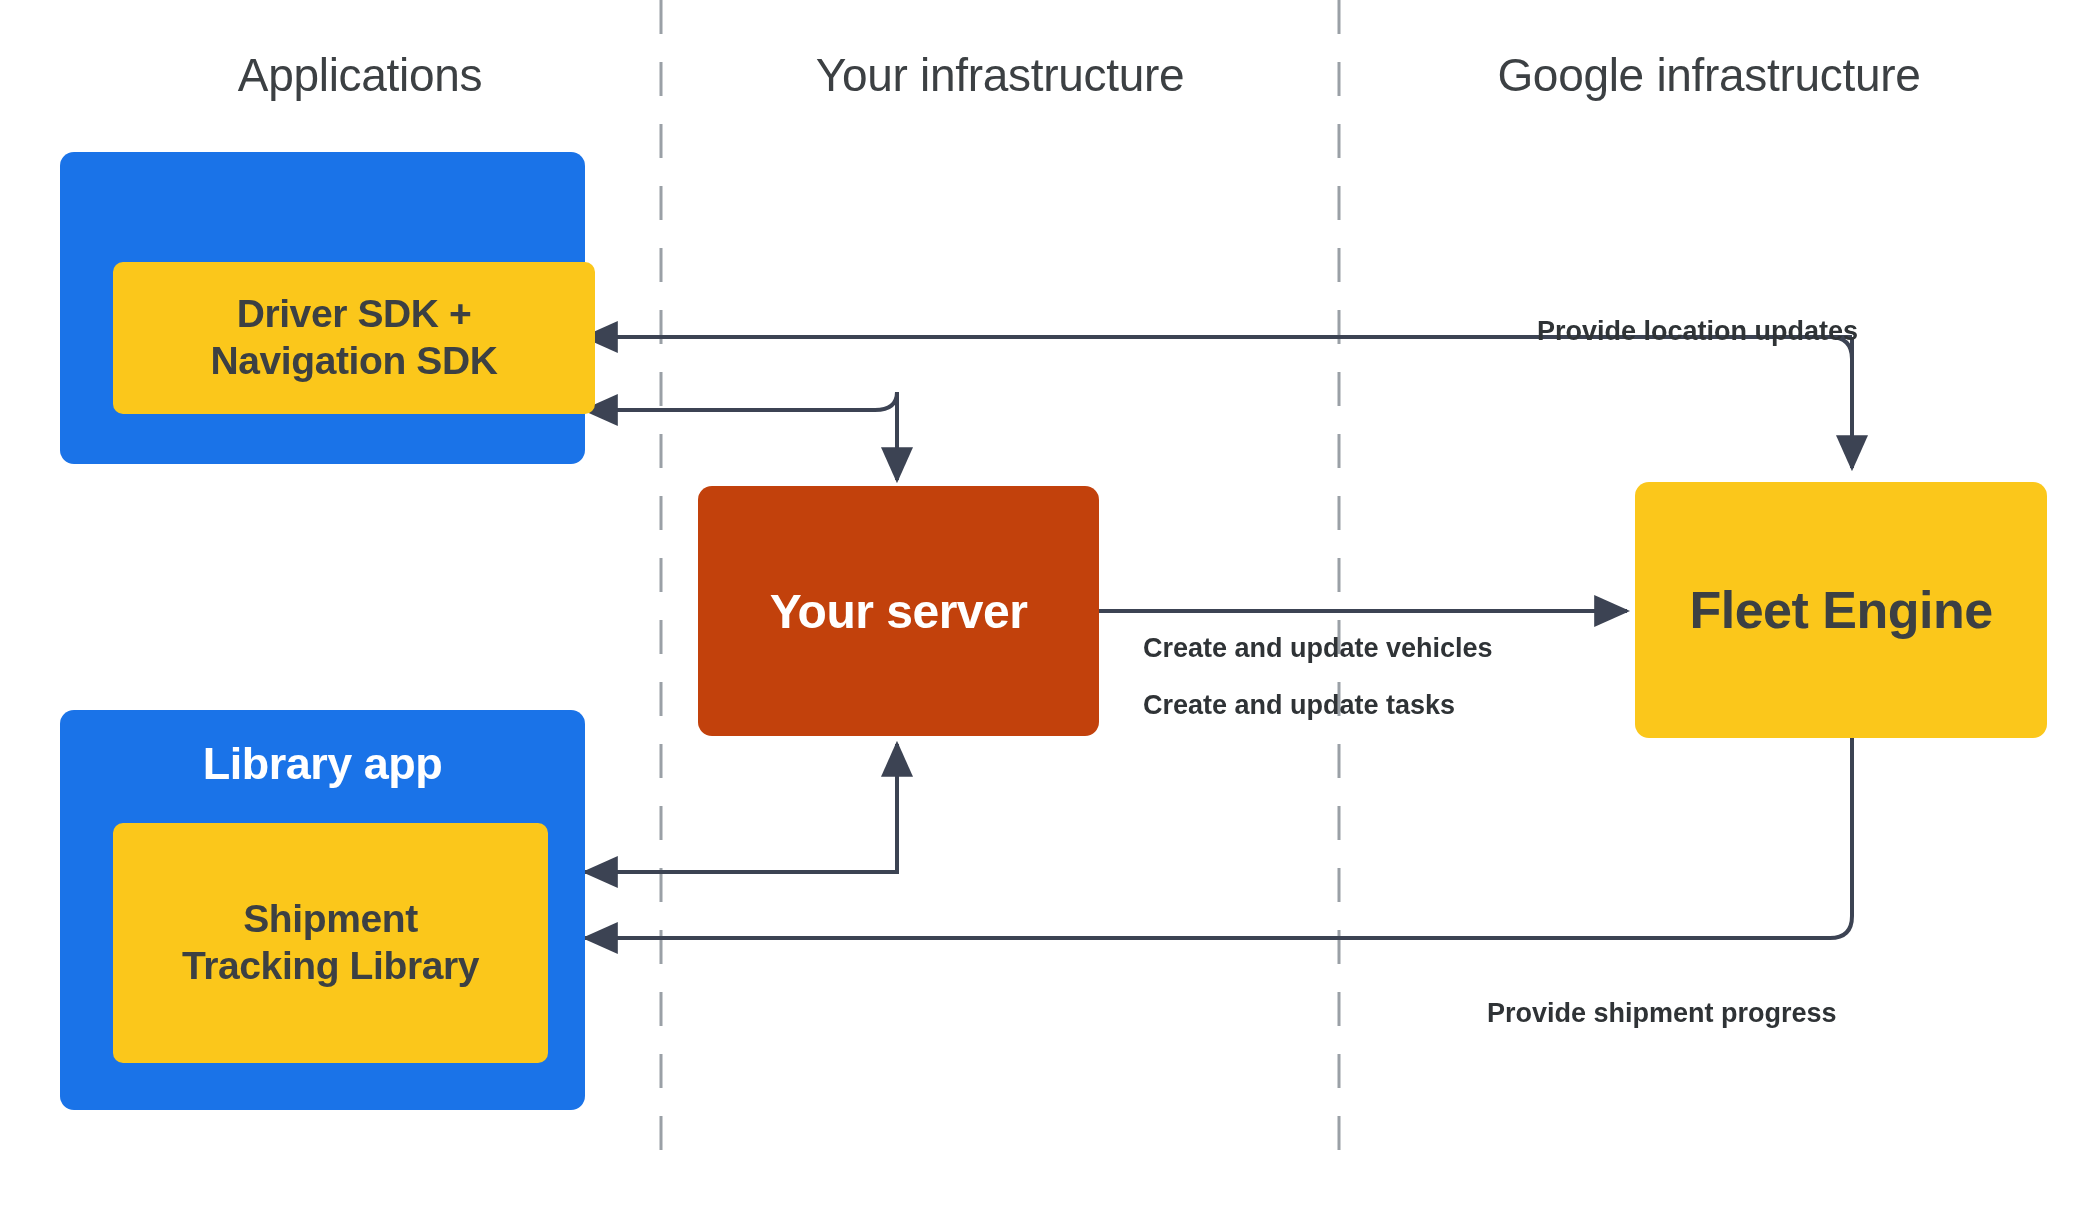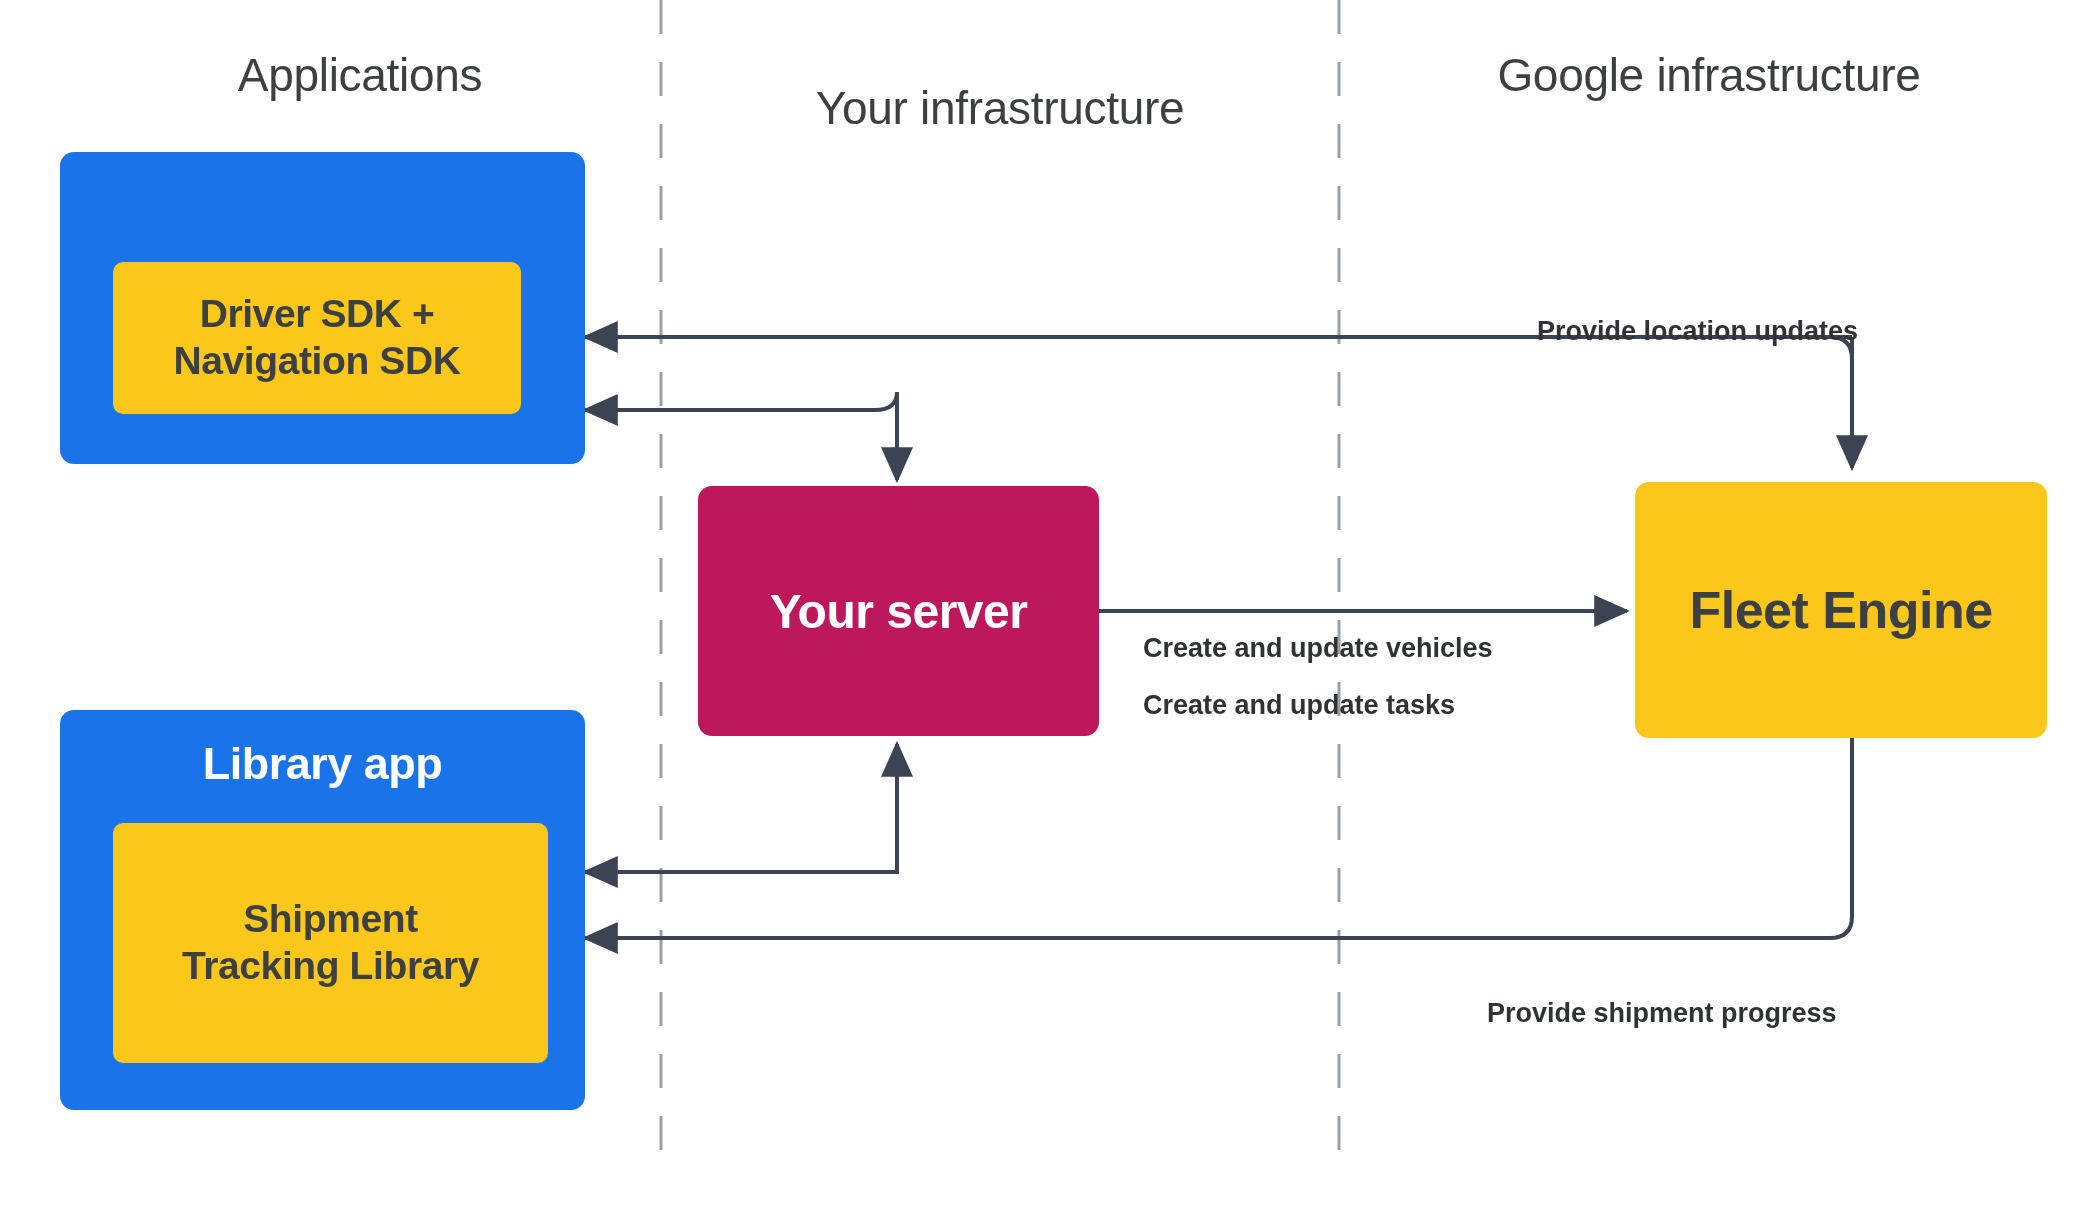--- a/index.html
+++ b/index.html
@@ -63,21 +63,21 @@
     font-size: 39px;
     font-weight: bold;
     line-height: 1.2;
     font-family: "Liberation Sans", sans-serif;
     letter-spacing: -0.4px;
     box-sizing: border-box;
     padding: 4px 8px;
   }
   .server-box {
     position: absolute;
-    background: #be185d;
+    background: #c2410c;
     border-radius: 14px;
     display: flex;
     align-items: center;
     justify-content: center;
     color: #ffffff;
     font-size: 48px;
     font-weight: bold;
     font-family: "Liberation Sans", sans-serif;
     letter-spacing: -0.5px;
   }
@@ -129,25 +129,25 @@
 
     <path d="M1099,611 L1627,611" fill="none" stroke="#3c4353" stroke-width="4" marker-end="url(#arrowhead)"></path>
 
     <path d="M897,752 L897,872 Q897,872 875,872 L585,872" fill="none" stroke="#3c4353" stroke-width="4" marker-end="url(#arrowhead)"></path>
     <path d="M897,872 L897,744" fill="none" stroke="#3c4353" stroke-width="4" marker-end="url(#arrowhead)"></path>
 
     <path d="M1852,738 L1852,916 Q1852,938 1830,938 L585,938" fill="none" stroke="#3c4353" stroke-width="4" marker-end="url(#arrowhead)"></path>
   </svg>
 
   <div class="col-title" style="left:60px; top:48px; width:600px;">Applications</div>
-  <div class="col-title" style="left:661px; top:48px; width:678px;margin-top:33px;">Your infrastructure</div>
+  <div class="col-title" style="left:661px; top:48px; width:678px;">Your infrastructure</div>
   <div class="col-title" style="left:1339px; top:48px; width:740px;">Google infrastructure</div>
 
   <div class="app-box" style="left:60px; top:152px; width:525px; height:312px;">
-    <div class="sdk-box" style="left:53px; top:110px; width:408px; height:152px; flex-direction:column;align-items:center;">
+    <div class="sdk-box" style="left:53px; top:110px; width:482px; height:152px; flex-direction:column;align-items:center;">
       <span>Driver SDK +</span>
       <span>Navigation SDK</span>
     </div>
   </div>
 
   <div class="app-box" style="left:60px; top:710px; width:525px; height:400px;">
     <div class="app-title" style="top:28px;">Library app</div>
     <div class="sdk-box" style="left:53px; top:113px; width:435px; height:240px; flex-direction:column;">
       <span>Shipment</span>
       <span>Tracking Library</span>

